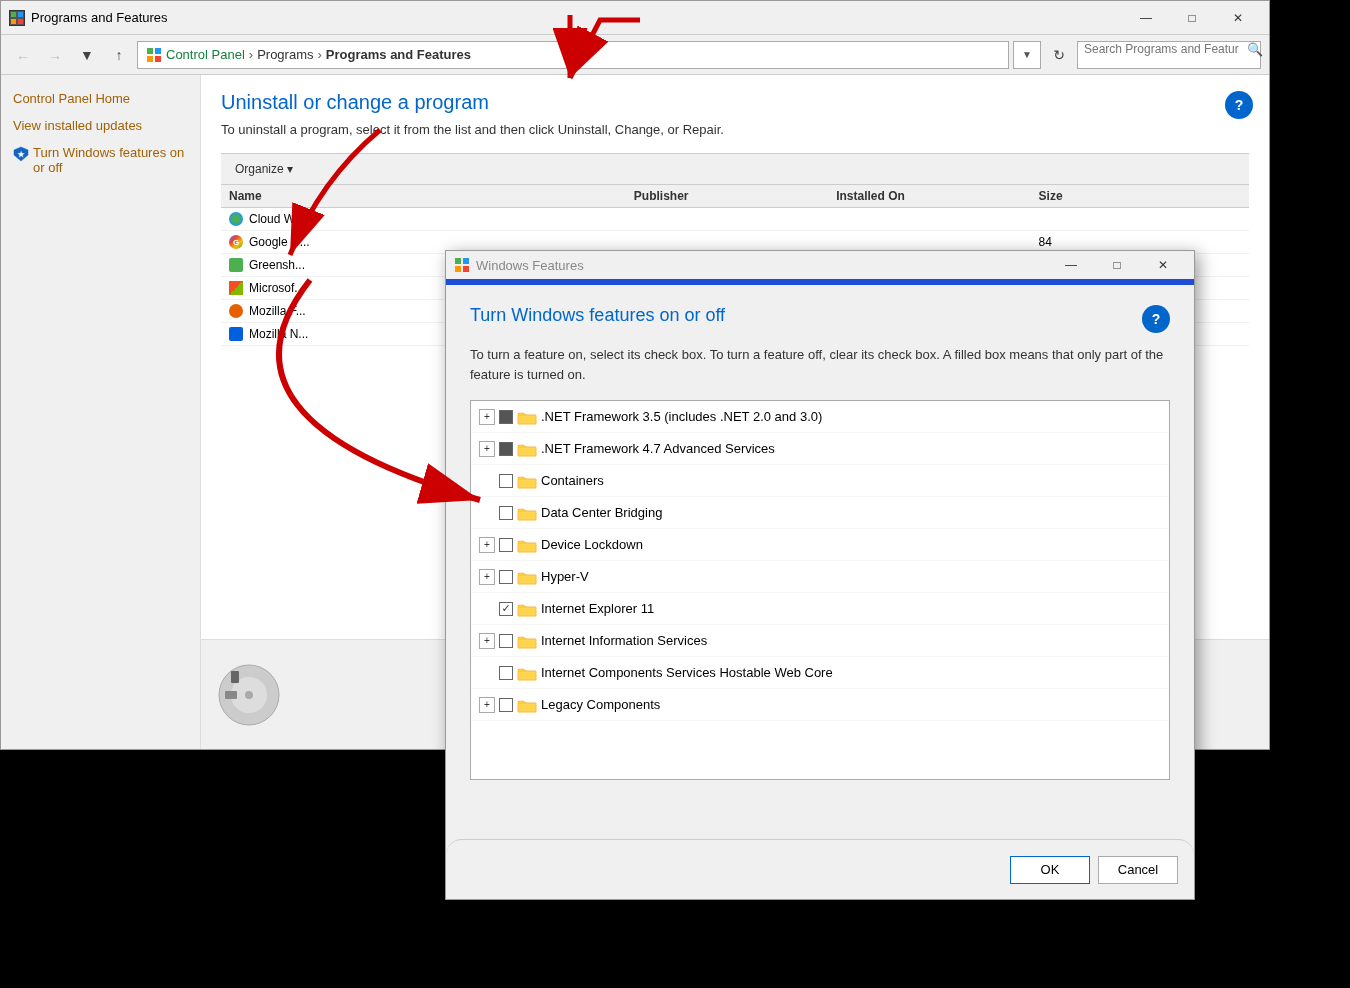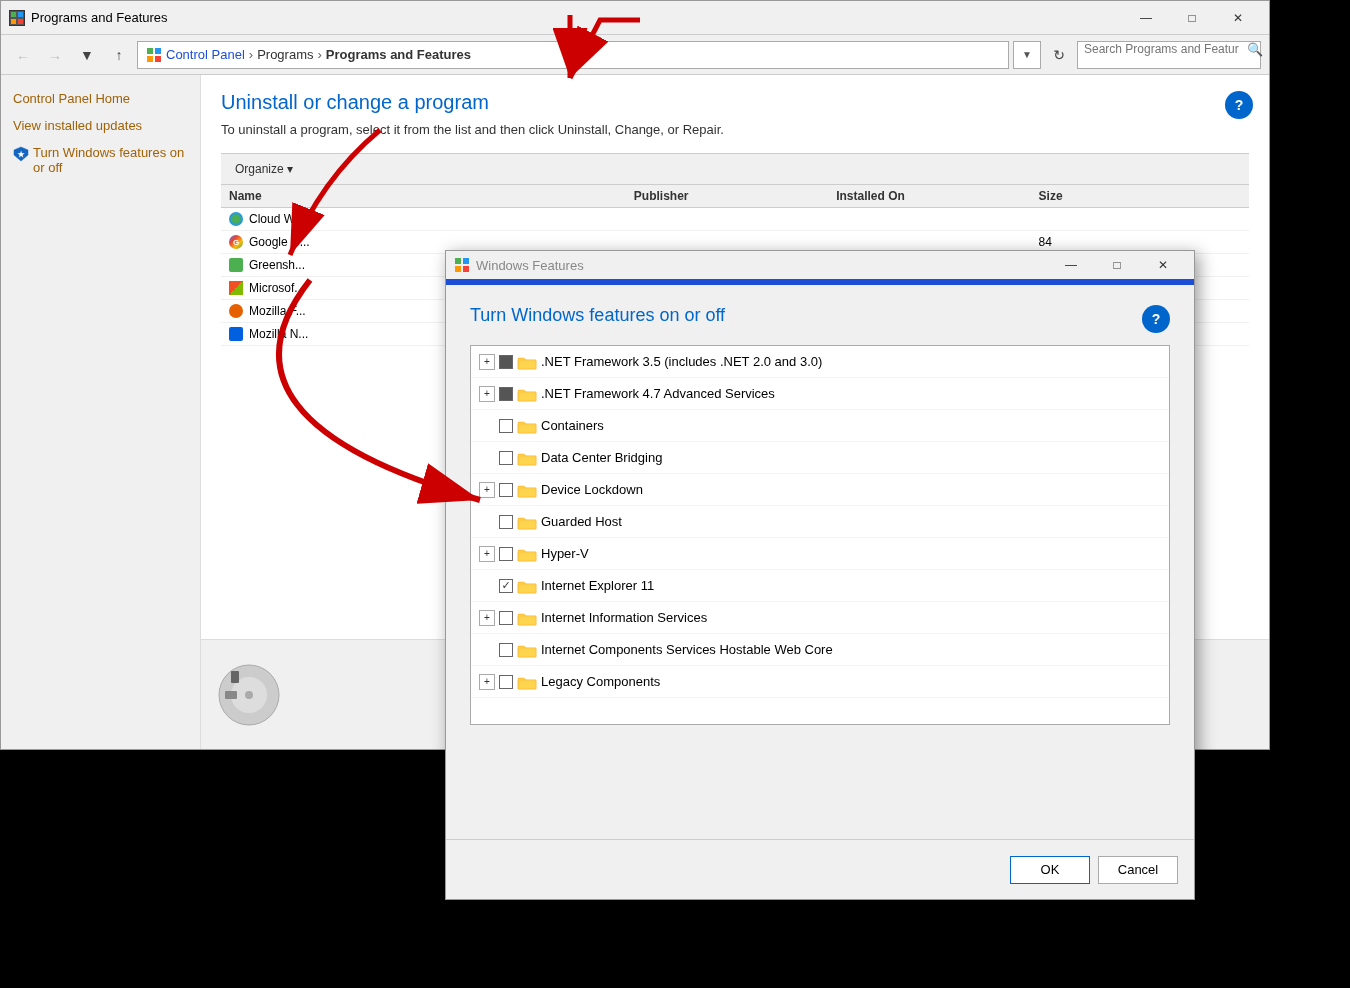--- a/index.html
+++ b/index.html
@@ -439,20 +439,21 @@
     
     .wf-footer {
       height: 60px;
       border-top: 1px solid #ccc;
       display: flex;
       align-items: center;
       justify-content: flex-end;
       padding: 0 16px;
       gap: 8px;
       background: #f0f0f0;
+      border-radius: 16px;
     }
 
     .wf-ok-btn {
       width: 80px;
       height: 28px;
       background: white;
       border: 1px solid #0066cc;
       color: #000;
       font-size: 13px;
       cursor: pointer;
@@ -569,21 +570,21 @@
     <button class="nav-btn disabled">→</button>
     <button class="nav-btn">▼</button>
     <button class="nav-btn">↑</button>
     <div class="address-path">
       <svg width="16" height="16" viewBox="0 0 16 16">
         <rect x="1" y="1" width="6" height="6" fill="#4CAF50"></rect>
         <rect x="9" y="1" width="6" height="6" fill="#2196F3"></rect>
         <rect x="1" y="9" width="6" height="6" fill="#FF9800"></rect>
         <rect x="9" y="9" width="6" height="6" fill="#F44336"></rect>
       </svg>
-      <span style="color:#1d4ed8">Control Panel</span>
+      <span style="color:#15803d">Control Panel</span>
       <span class="path-separator">›</span>
       <span style="color:#333">Programs</span>
       <span class="path-separator">›</span>
       <span style="color:#333; font-weight:600">Programs and Features</span>
     </div>
     <div class="address-dropdown">▼</div>
     <button class="refresh-btn">↻</button>
     <div class="search-box">
       <input type="text" style="color: rgb(153, 153, 153);" placeholder="Search Programs and Features">
       <span style="color:#666; font-size:13px">🔍</span>
@@ -714,20 +715,21 @@
       <button class="wf-titlebar-btn">□</button>
       <button class="wf-titlebar-btn close">✕</button>
     </div>
   </div>
 
   <div class="wf-content">
     <div class="wf-header">
       <h2 class="wf-title">Turn Windows features on or off</h2>
       <div class="wf-help-btn">?</div>
     </div>
+    <p class="wf-desc">To turn a feature on, select its check box. To turn a feature off, clear its check box. A filled box means that only part of the feature is turned on.</p>
 
     <div class="wf-list">
 
       <div class="wf-list-item">
         <div class="wf-expand-btn">+</div>
         <div class="wf-checkbox filled"></div>
         <svg class="folder-svg" viewBox="0 0 20 16">
           <path d="M1,4 L1,15 L19,15 L19,6 L9,6 L7,4 Z" fill="#FFD54F" stroke="#F9A825" stroke-width="0.5"></path>
           <rect x="1" y="6" width="18" height="9" rx="1" fill="#FFD54F" stroke="#F9A825" stroke-width="0.5"></rect>
         </svg>
@@ -768,29 +770,20 @@
       <div class="wf-list-item">
         <div class="wf-expand-btn">+</div>
         <div class="wf-checkbox"></div>
         <svg class="folder-svg" viewBox="0 0 20 16">
           <path d="M1,4 L1,15 L19,15 L19,6 L9,6 L7,4 Z" fill="#FFD54F" stroke="#F9A825" stroke-width="0.5"></path>
           <rect x="1" y="6" width="18" height="9" rx="1" fill="#FFD54F" stroke="#F9A825" stroke-width="0.5"></rect>
         </svg>
         <span class="wf-item-label">Device Lockdown</span>
       </div>
 
-      <div class="wf-list-item">
-        <div class="wf-expand-spacer"></div>
-        <div class="wf-checkbox"></div>
-        <svg class="folder-svg" viewBox="0 0 20 16">
-          <path d="M1,4 L1,15 L19,15 L19,6 L9,6 L7,4 Z" fill="#FFD54F" stroke="#F9A825" stroke-width="0.5"></path>
-          <rect x="1" y="6" width="18" height="9" rx="1" fill="#FFD54F" stroke="#F9A825" stroke-width="0.5"></rect>
-        </svg>
-        <span class="wf-item-label">Guarded Host</span>
-      </div>
 
       <div class="wf-list-item">
         <div class="wf-expand-btn">+</div>
         <div class="wf-checkbox"></div>
         <svg class="folder-svg" viewBox="0 0 20 16">
           <path d="M1,4 L1,15 L19,15 L19,6 L9,6 L7,4 Z" fill="#FFD54F" stroke="#F9A825" stroke-width="0.5"></path>
           <rect x="1" y="6" width="18" height="9" rx="1" fill="#FFD54F" stroke="#F9A825" stroke-width="0.5"></rect>
         </svg>
         <span class="wf-item-label">Hyper-V</span>
       </div>

